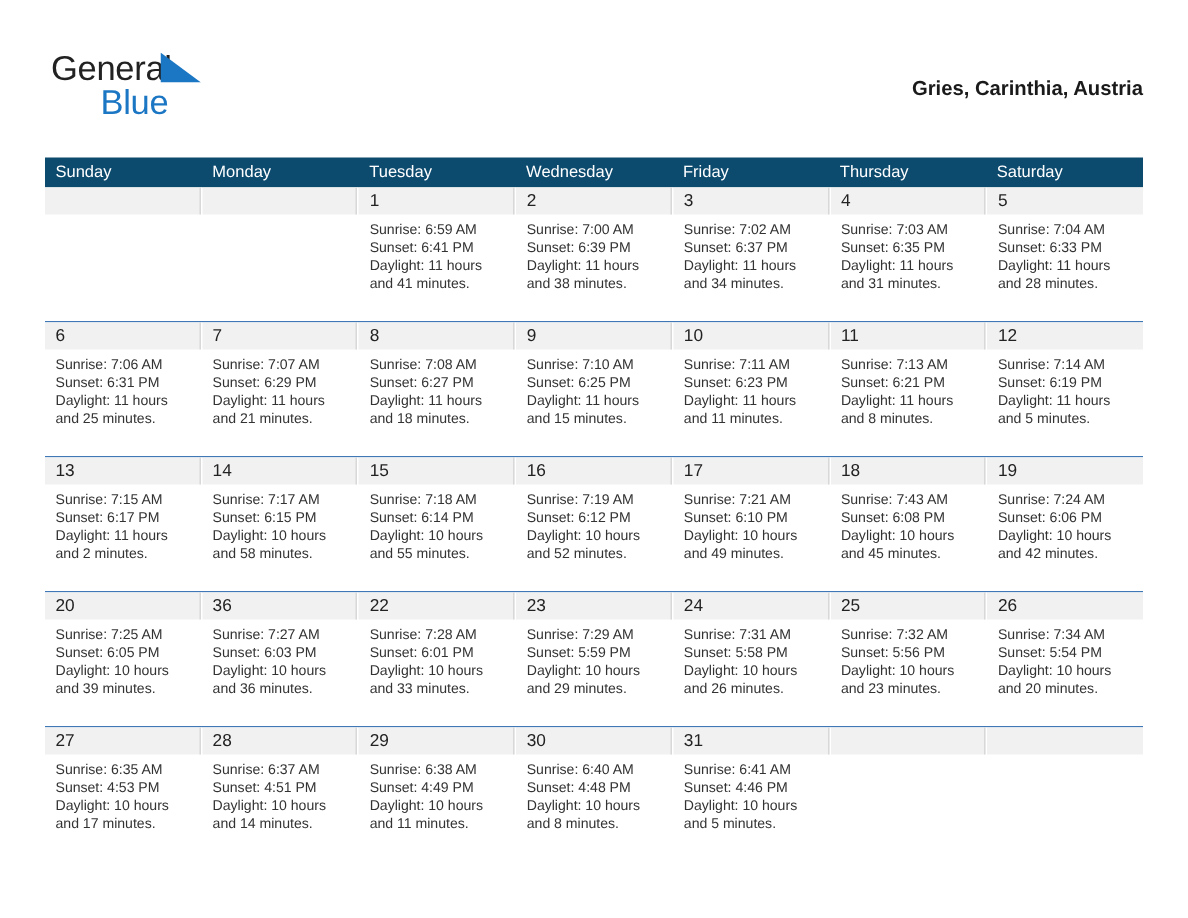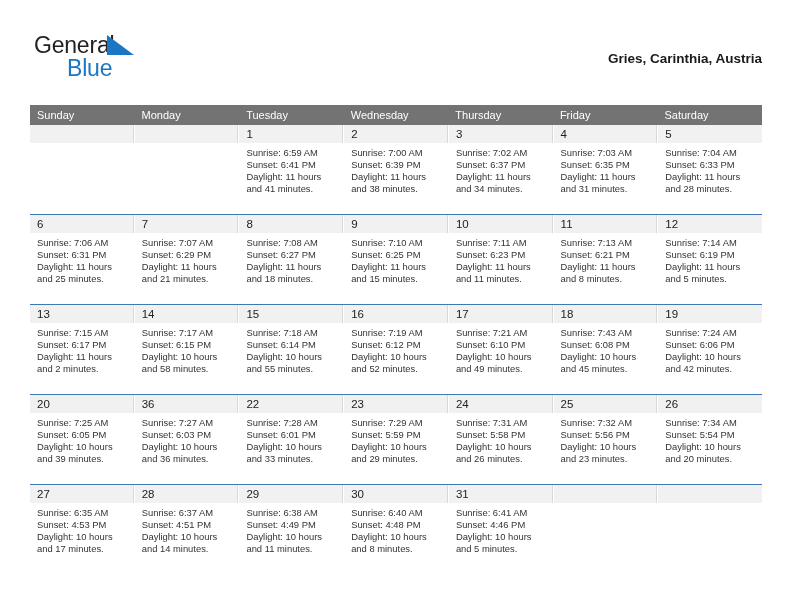--- a/index.html
+++ b/index.html
@@ -85,21 +85,21 @@
   
   .calendar {
     position: absolute;
     left: 30px;
     top: 105px;
     width: 732px;
   }
   .dow-row {
     display: flex;
     width: 100%;
-    background: #737373;
+    background: #0c4a6e;
     height: 20px;
   }
   .dow {
     flex: 1 1 0;
     color: #ffffff;
     font-size: 11px;
     line-height: 20px;
     padding-left: 7px;
     white-space: nowrap;
     overflow: hidden;
@@ -165,22 +165,22 @@
     </div>
 
   </div>
 
   <div class="calendar">
     <div class="dow-row" id="dow-row">
         <div class="dow">Sunday</div>
         <div class="dow">Monday</div>
         <div class="dow">Tuesday</div>
         <div class="dow">Wednesday</div>
+        <div class="dow">Friday</div>
         <div class="dow">Thursday</div>
-        <div class="dow">Friday</div>
         <div class="dow">Saturday</div>
       </div>
     <div id="weeks-container">
         <div class="week">
           <div class="cell empty">
             <div class="daynum"></div>
             <div class="info"></div>
           </div>
           <div class="cell empty">
             <div class="daynum"></div>

